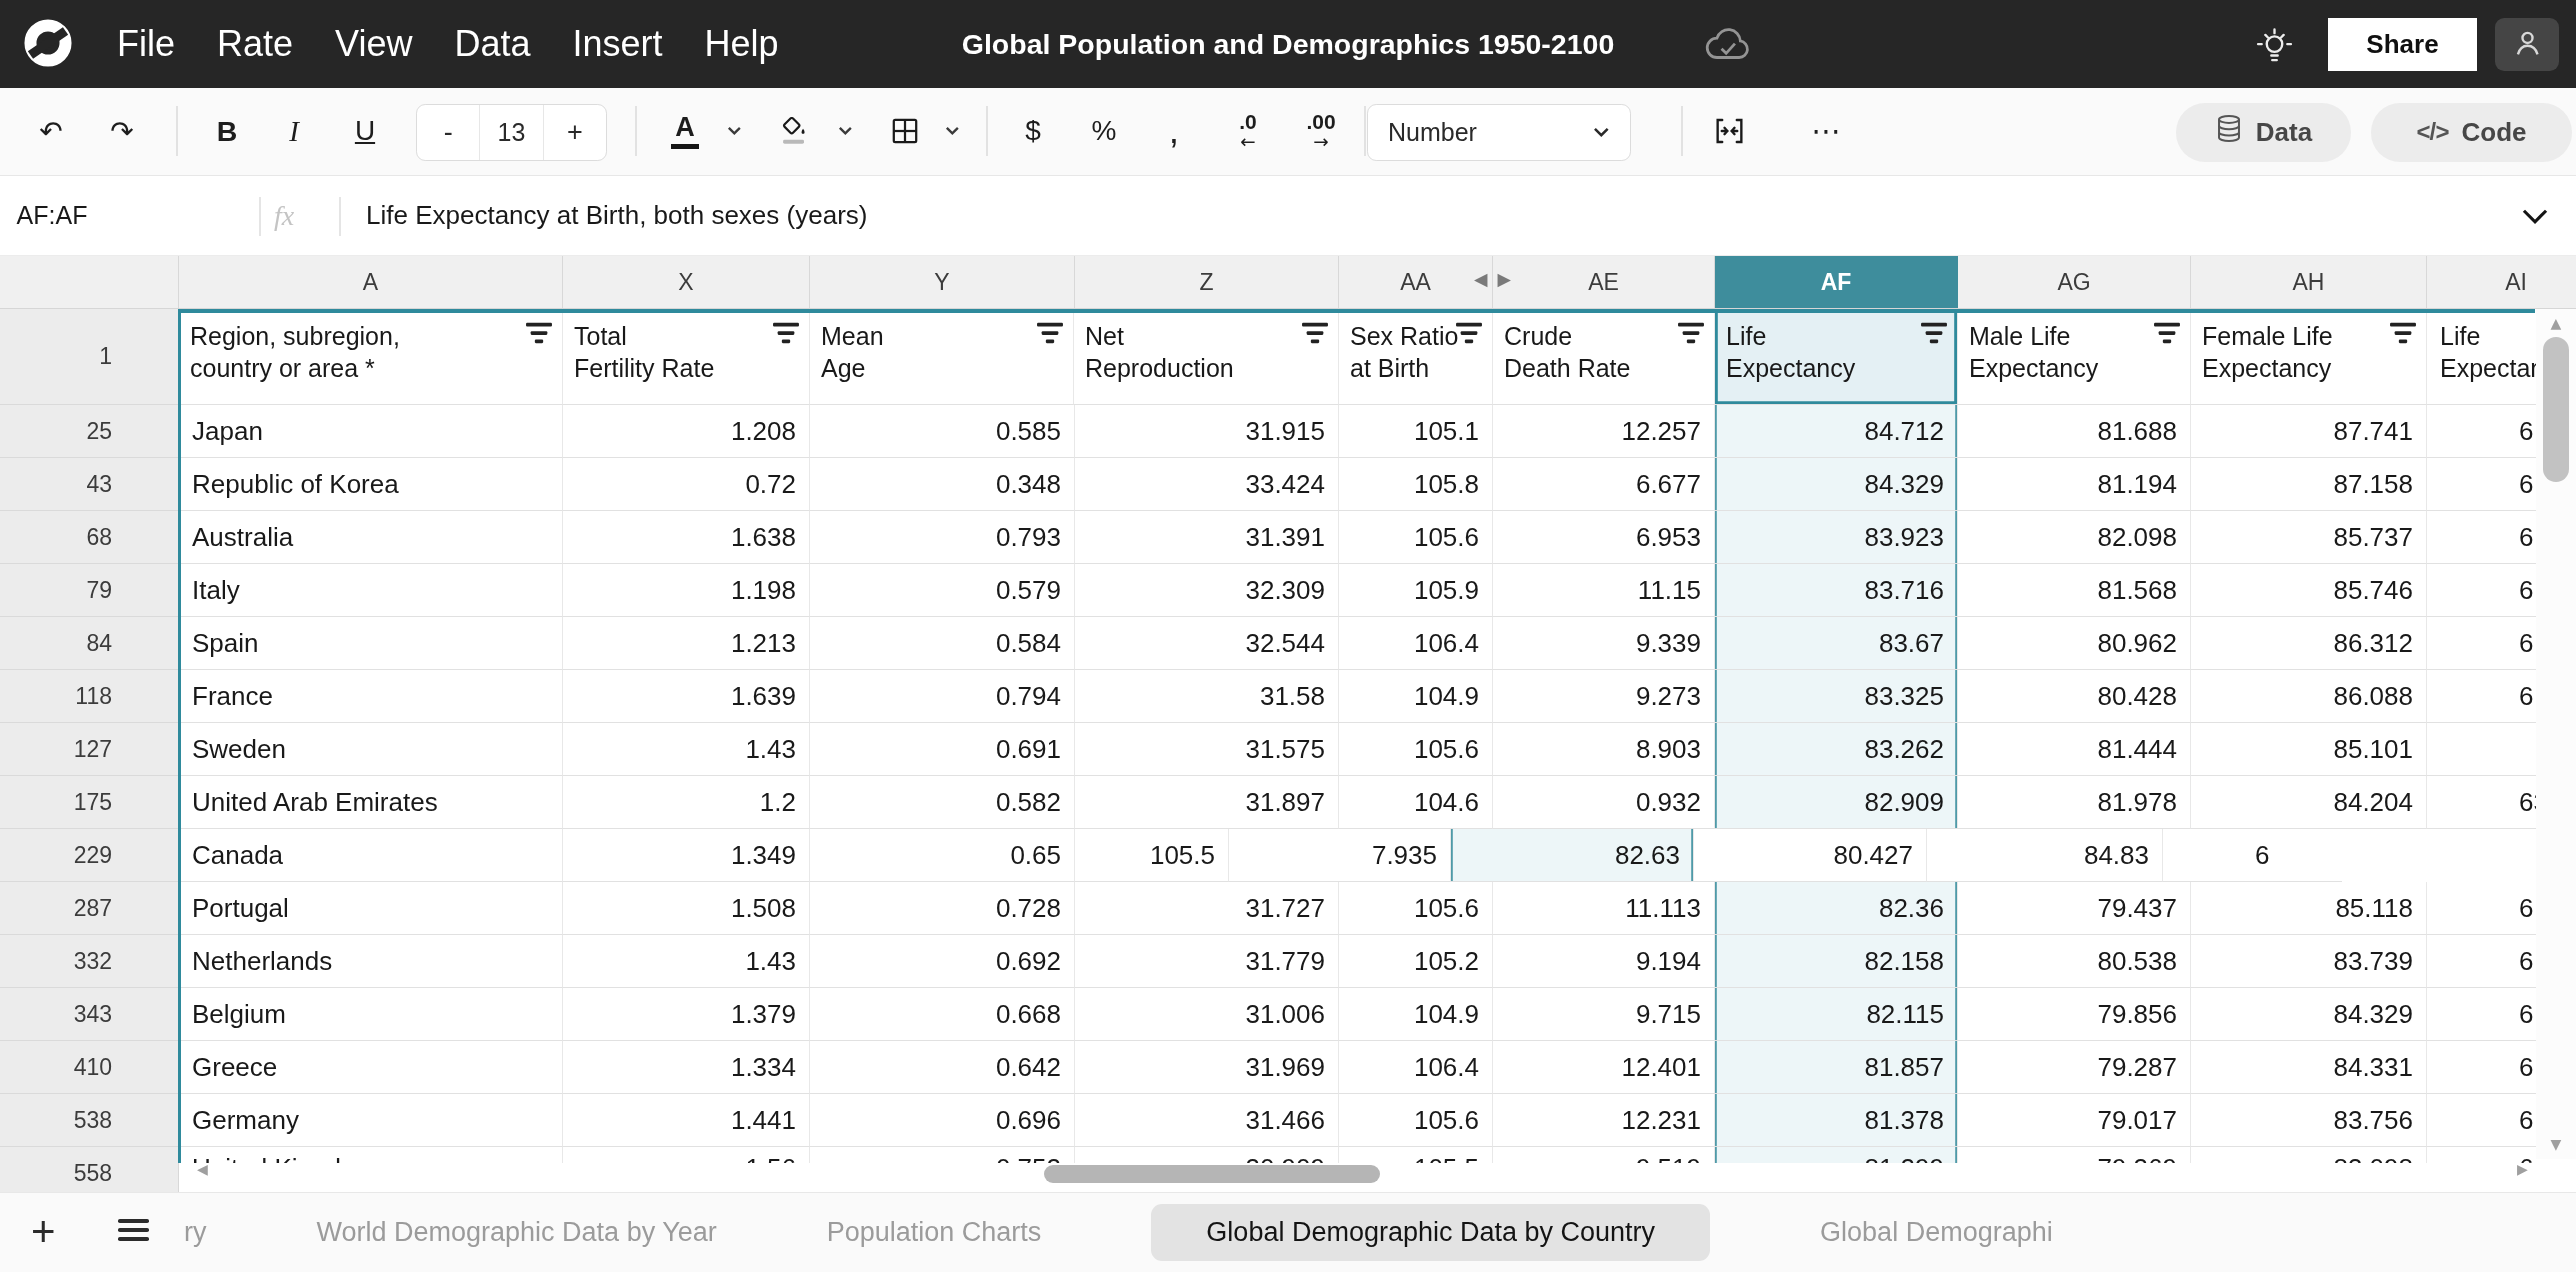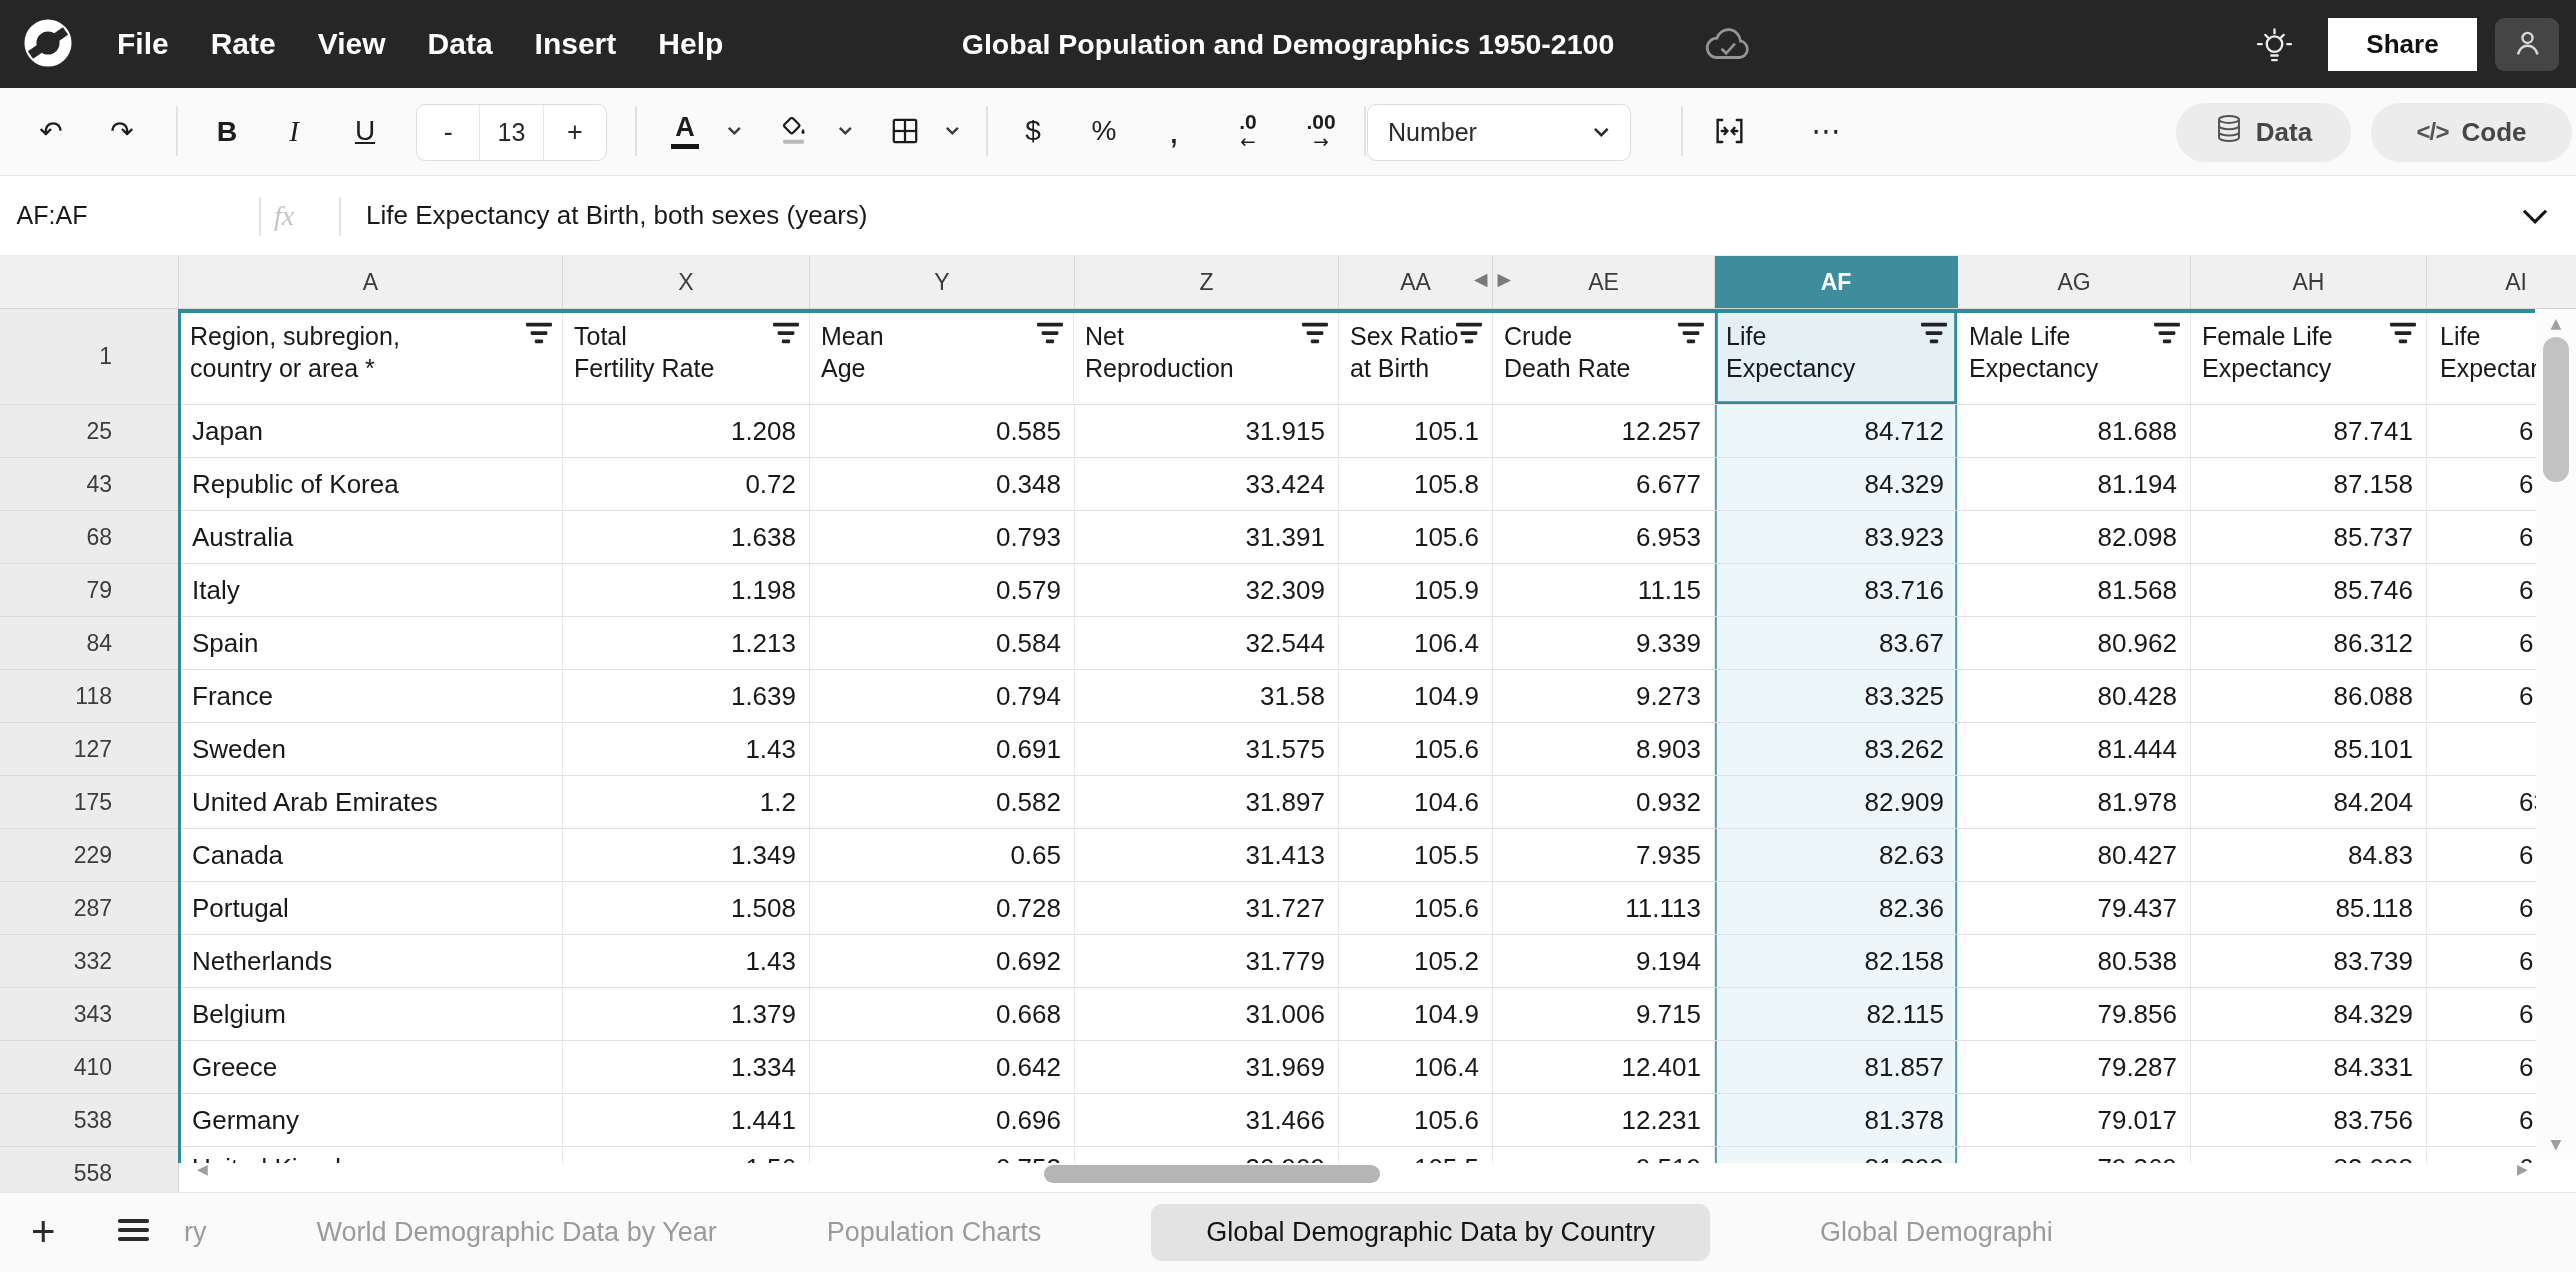--- a/index.html
+++ b/index.html
@@ -3,21 +3,21 @@
 <meta charset="utf-8">
 <style>
   html,body{margin:0;padding:0;background:#fff;}
   .app{position:relative;width:2576px;height:1272px;overflow:hidden;background:#fff;
        font-family:"Liberation Sans",sans-serif;-webkit-font-smoothing:antialiased;}
 
   
   .topbar{position:absolute;left:0;top:0;width:2576px;height:88px;background:#262626;color:#fff;}
   .logo{position:absolute;left:24px;top:19.3px;}
   .menu{position:absolute;left:96px;top:0;height:88px;display:flex;align-items:center;}
-  .menu-item{font-size:30px;font-weight:700;padding:0 21px;color:#fff;cursor:default;}
+  .menu-item{font-size:36px;font-weight:400;padding:0 21px;color:#fff;cursor:default;}
   .doc-title{position:absolute;left:50%;top:0;transform:translateX(-50%);height:88px;display:flex;align-items:center;
              font-size:28.5px;font-weight:700;white-space:nowrap;}
   .cloud{position:absolute;left:1704px;top:26px;}
   .bulb{position:absolute;left:2256px;top:24px;}
   .share-btn{position:absolute;left:2328px;top:17.5px;width:149px;height:53px;background:#fff;border-radius:0;
              color:#101010;font-size:26px;font-weight:600;display:flex;align-items:center;justify-content:center;cursor:pointer;}
   .avatar-btn{position:absolute;left:2495px;top:17.5px;width:64px;height:53px;background:#454545;border-radius:9.2px;
               display:flex;align-items:center;justify-content:center;cursor:pointer;}
 
   
@@ -464,21 +464,20 @@
         <div class="cell num afc" style="width: 243px;">82.909</div>
         <div class="cell num" style="width: 233px;">81.978</div>
         <div class="cell num" style="width: 236px;">84.204</div>
         <div class="cell aic" style="width: 179px;">63</div>
       </div>
       <div class="grow" style="height: 53px;">
         <div class="rhead">229</div>
         <div class="cell txt" style="width: 384px;">Canada</div>
         <div class="cell num" style="width: 247px;">1.349</div>
         <div class="cell num" style="width: 265px;">0.65</div>
-        <div class="cell num" style="width: 264px;">31.413</div>
         <div class="cell num" style="width: 154px;">105.5</div>
         <div class="cell num" style="width: 222px;">7.935</div>
         <div class="cell num afc" style="width: 243px;">82.63</div>
         <div class="cell num" style="width: 233px;">80.427</div>
         <div class="cell num" style="width: 236px;">84.83</div>
         <div class="cell aic" style="width: 179px;">6</div>
       </div>
       <div class="grow" style="height: 53px;">
         <div class="rhead">287</div>
         <div class="cell txt" style="width: 384px;">Portugal</div>

